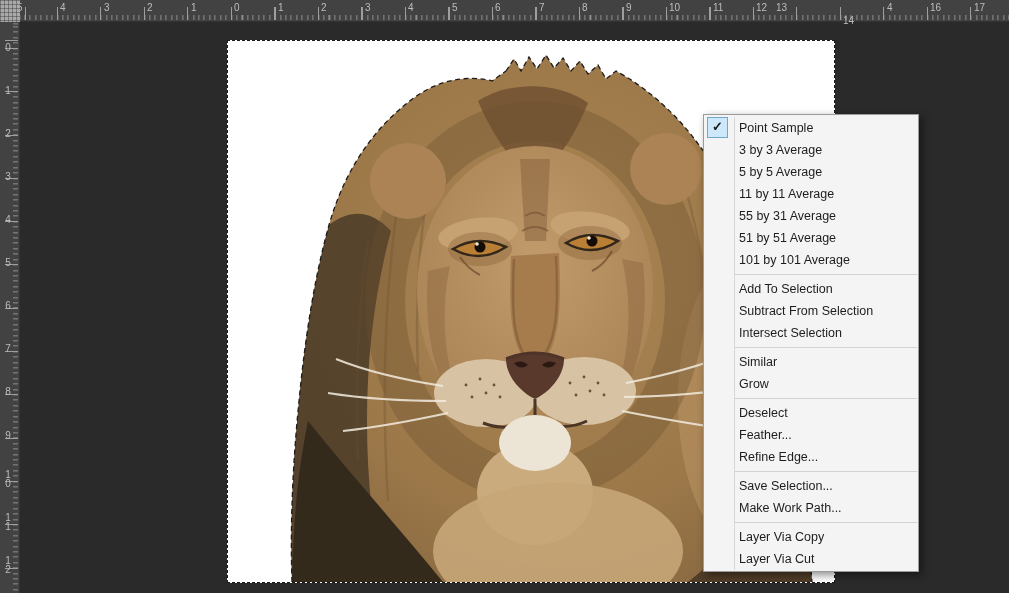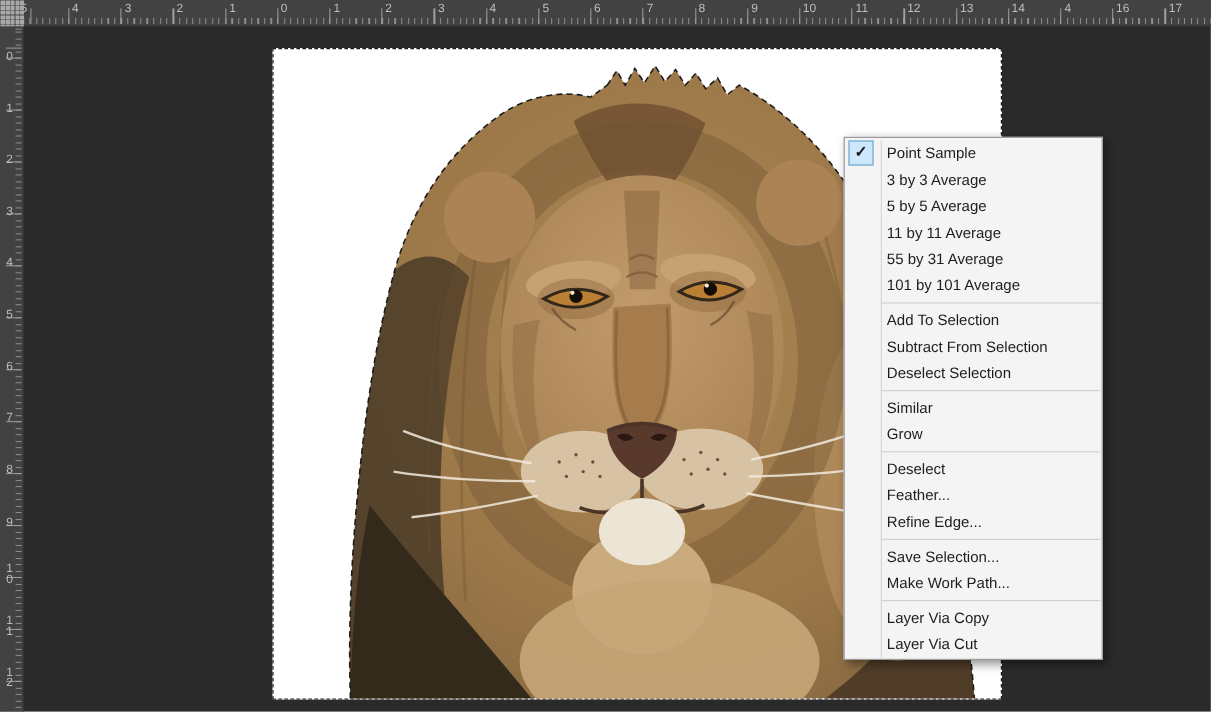--- a/index.html
+++ b/index.html
@@ -99,22 +99,22 @@
     <span class="num" style="left: 345px;">3</span>
     <span class="num" style="left: 388px;">4</span>
     <span class="num" style="left: 432px;">5</span>
     <span class="num" style="left: 475px;">6</span>
     <span class="num" style="left: 519px;">7</span>
     <span class="num" style="left: 562px;">8</span>
     <span class="num" style="left: 606px;">9</span>
     <span class="num" style="left: 649px;">10</span>
     <span class="num" style="left: 693px;">11</span>
     <span class="num" style="left: 736px;">12</span>
-    <span class="num" style="left: 780px;">13</span>
-    <span class="num" style="left: 823px;">14</span>
+    <span class="num" style="left: 756px;">13</span>
+    <span class="num" style="left: 823px; margin-top: 13px;">14</span>
     <span class="num" style="left: 867px;">4</span>
     <span class="num" style="left: 910px;">16</span>
     <span class="num" style="left: 954px;">17</span>
   </div>
 
 <div class="left-ruler" id="left-ruler">
   <div class="minor"></div>
   <div class="major"></div>
 <span class="num" style="top: 21px;">0</span>
     <span class="num" style="top: 64px;">1</span>
@@ -243,25 +243,26 @@
   </svg>
 </div>
 
 <div class="context-menu" id="context-menu">
   <div id="menu-items">
       <div class="menu-item"><span>Point Sample</span><span class="check-box">✓</span></div>
       <div class="menu-item"><span>3 by 3 Average</span></div>
       <div class="menu-item"><span>5 by 5 Average</span></div>
       <div class="menu-item"><span>11 by 11 Average</span></div>
       <div class="menu-item"><span>55 by 31 Average</span></div>
+      <div class="menu-item"><span>51 by 51 Average</span></div>
       <div class="menu-item"><span>101 by 101 Average</span></div>
       <div class="menu-sep"></div>
       <div class="menu-item"><span>Add To Selection</span></div>
       <div class="menu-item"><span>Subtract From Selection</span></div>
-      <div class="menu-item"><span>Deselect Selection</span></div>
+      <div class="menu-item"><span>Intersect Selection</span></div>
       <div class="menu-sep"></div>
       <div class="menu-item"><span>Similar</span></div>
       <div class="menu-item"><span>Grow</span></div>
       <div class="menu-sep"></div>
       <div class="menu-item"><span>Deselect</span></div>
       <div class="menu-item"><span>Feather...</span></div>
       <div class="menu-item"><span>Refine Edge...</span></div>
       <div class="menu-sep"></div>
       <div class="menu-item"><span>Save Selection...</span></div>
       <div class="menu-item"><span>Make Work Path...</span></div>

